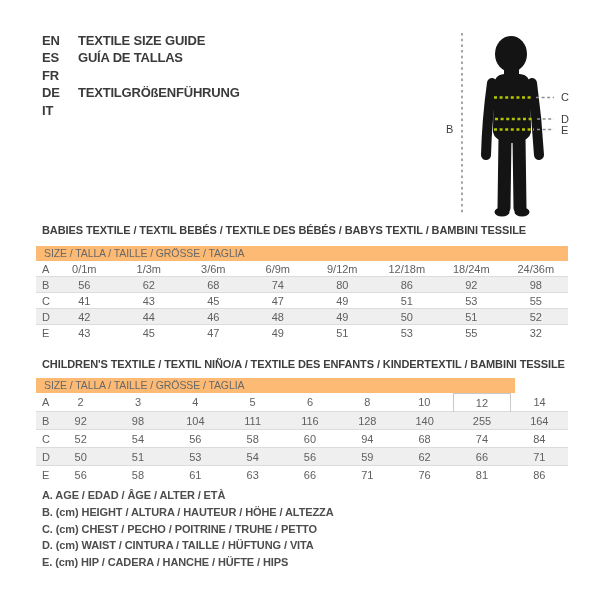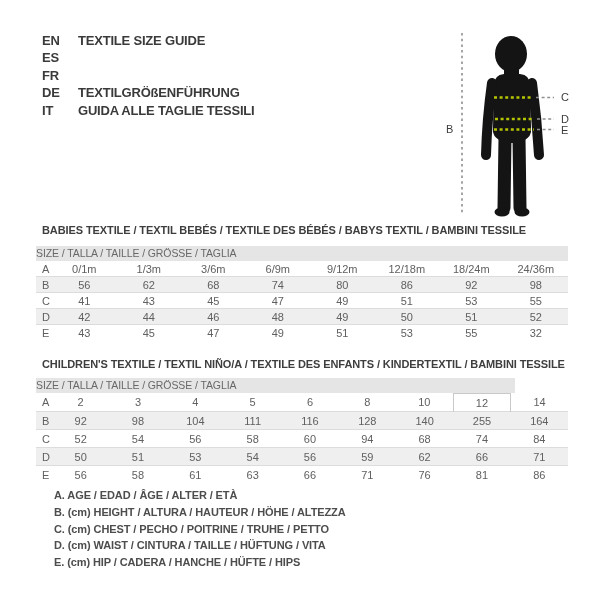--- a/index.html
+++ b/index.html
@@ -27,54 +27,54 @@
 
   
   .size-table{position:absolute;left:36px;width:532px;border-collapse:collapse;
     table-layout:fixed;font-size:11px;color:#606060;}
   #babies-table{top:246px;}
   #children-table{top:378px;}
   .size-table td{text-align:center;padding:0;}
   #babies-table td{height:15px;}
   #children-table td{height:17px;}
   .bar-row td{height:15px !important;text-align:left;}
-  .size-bar{background:#e5e5e5;height:15px;line-height:15px;
+  .size-bar{background:#fdba74;height:15px;line-height:15px;padding-left:8px;
     font-size:10.5px;color:#686868;box-sizing:border-box;white-space:nowrap;
     overflow:visible;letter-spacing:-0.1px;}
   #children-table .size-bar{width:479px;}
   .rowlabel{text-align:left !important;padding-left:6px !important;}
   .stripe td{background:#efefef;border-top:1px solid #dcdcdc;border-bottom:1px solid #dcdcdc;}
   .boxed{border:1px solid #c9c9c9;border-bottom:none;background:#ffffff;}
 
   
-  .legend-block{position:absolute;left:54px;top:487px;}
+  .legend-block{position:absolute;left:42px;top:487px;}
   .legend-line{font-size:11px;font-weight:bold;color:#4d4d4d;line-height:16.8px;
     letter-spacing:-0.1px;white-space:nowrap;}
 </style>
 </head>
 <body>
 
 <div class="lang-block">
   <div class="lang-row">
     <span class="lang-code">EN</span>
     <span class="lang-title">TEXTILE SIZE GUIDE</span>
   </div>
   <div class="lang-row">
     <span class="lang-code">ES</span>
+    <span class="lang-title">GUÍA DE TALLAS</span>
   </div>
   <div class="lang-row">
     <span class="lang-code">FR</span>
   </div>
   <div class="lang-row">
     <span class="lang-code">DE</span>
     <span class="lang-title">TEXTILGRÖßENFÜHRUNG</span>
   </div>
   <div class="lang-row">
     <span class="lang-code">IT</span>
-    <span class="lang-title">GUIDA ALLE TAGLIE TESSILI</span>
   </div>
 </div>
 
 <div class="figure-wrap">
   <svg width="140" height="210" viewBox="0 0 140 210" xmlns="http://www.w3.org/2000/svg">
 
     <line x1="22" y1="18" x2="22" y2="198" stroke="#8f8f8f" stroke-width="1.6" stroke-dasharray="2.5,3.2"></line>
 
     <g fill="#141414" stroke="none">
       <ellipse cx="71" cy="39" rx="16" ry="18"></ellipse>

